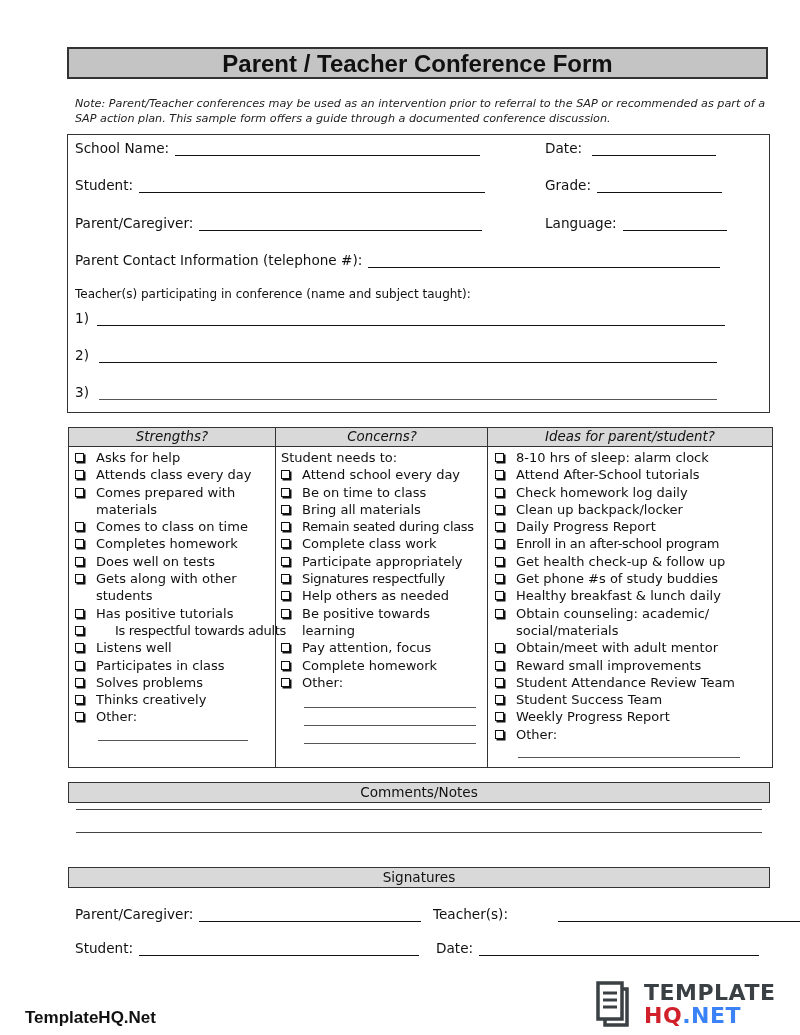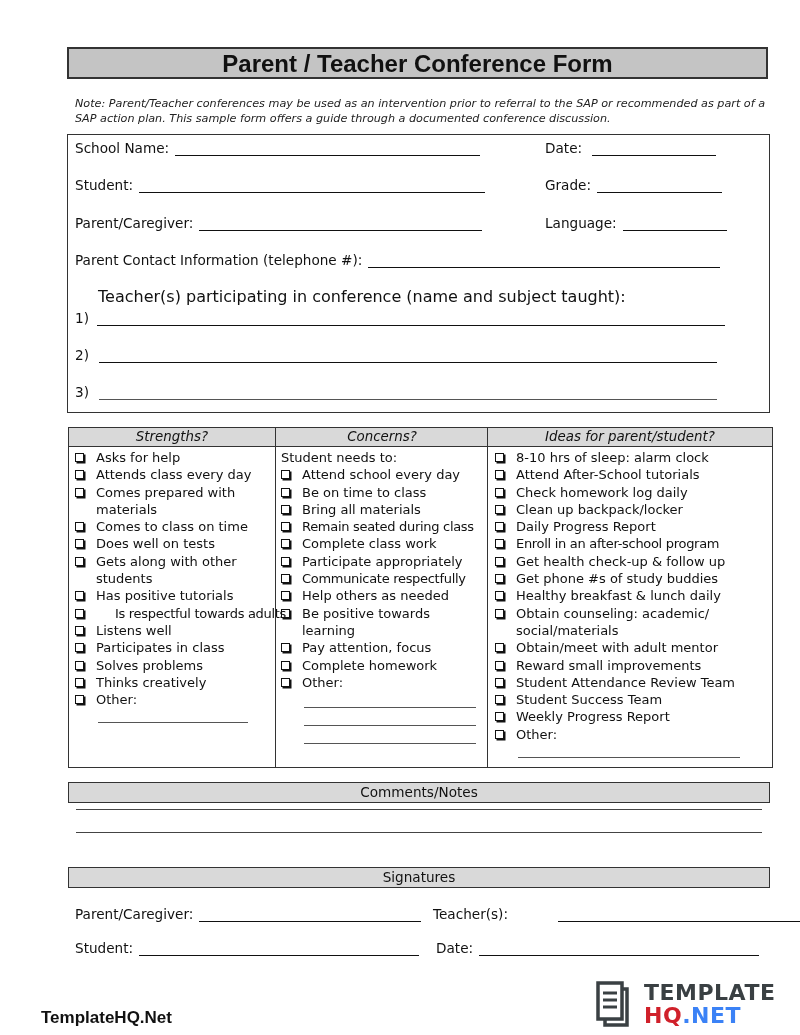--- a/index.html
+++ b/index.html
@@ -5,37 +5,37 @@
   html, body { margin:0; padding:0; background:#ffffff; }
   body { width:800px; height:1035px; position:relative; overflow:hidden; font-family:"DejaVu Sans", sans-serif; color:#111; }
   .abs { position:absolute; }
   .title-box { left:67px; top:47px; width:701px; height:32px; background:#c4c4c4; border:2px solid #333; box-sizing:border-box; text-align:center; }
   .title-box span { font-family:"Liberation Sans", sans-serif; font-weight:bold; font-size:24px; line-height:29px; letter-spacing:0px; }
   .note { left:75px; top:96px; width:700px; font-size:11.2px; font-style:italic; line-height:15px; color:#222; }
   .info-box { left:67px; top:134px; width:703px; height:279px; border:1.5px solid #333; box-sizing:border-box; }
   .field { position:absolute; font-size:13.6px; line-height:16px; display:flex; align-items:flex-end; white-space:nowrap; }
   .field .line { border-bottom:1.6px solid #111; height:14px; margin-left:6px; }
   .field .line.dashed { border-bottom:1px solid #555; }
-  .cap { font-size:16px; position:absolute; white-space:nowrap;margin-left:23px; }
+  .cap { font-size:12px; position:absolute; white-space:nowrap; }
 
   .tbl { left:68px; top:427px; width:705px; height:341px; border:1.5px solid #333; box-sizing:border-box; }
   .col { position:absolute; top:0; bottom:0; }
   .col + .col { border-left:1.5px solid #333; }
   .col-head { height:18px; background:#d9d9d9; border-bottom:1.5px solid #333; text-align:center; font-style:italic; font-size:13.4px; line-height:18px; }
   .col-body { padding:2px 0 0 6px; font-size:13px; line-height:17.3px; }
   .item { display:flex; align-items:flex-start; }
   .cb { width:9px; height:9px; border:1.5px solid #111; box-sizing:border-box; margin-top:4px; margin-right:12px; flex:none; box-shadow:1.5px 1.5px 0 #111; }
   .item .txt { flex:1; }
   .blank { margin-left:23px; border-bottom:1px solid #555; height:14px; }
   .sub { font-size:13px; }
 
   .bar { left:68px; width:702px; height:21px; background:#d9d9d9; border:1.5px solid #333; box-sizing:border-box; text-align:center; font-size:13.6px; line-height:18px; }
   .rule { left:76px; width:686px; border-bottom:1px solid #444; }
 
-  .footer-text { left:25px; top:1008px; font-family:"Liberation Sans", sans-serif; font-weight:bold; font-size:17px;margin-left:16px; }
+  .footer-text { left:25px; top:1008px; font-family:"Liberation Sans", sans-serif; font-weight:bold; font-size:17px; }
   .logo { left:596px; top:981px; width:180px; height:48px; }
   .logo-word { position:absolute; left:48px; font-family:"DejaVu Sans", sans-serif; font-weight:bold; font-size:22px; line-height:22px; letter-spacing:0.5px; }
 </style>
 </head>
 <body>
 
 <div class="abs title-box">
   <span>Parent / Teacher Conference Form</span>
 </div>
 <div class="abs note">Note: Parent/Teacher conferences may be used as an intervention prior to referral to the SAP or recommended as part of a SAP action plan.  This sample form offers a guide through a documented conference discussion.</div>
@@ -105,20 +105,24 @@
       <div class="item">
           <span class="cb"></span>
           <span class="txt" style="padding-right:20px;">Comes prepared with materials</span>
         </div>
       <div class="item">
           <span class="cb"></span>
           <span class="txt">Comes to class on time</span>
         </div>
       <div class="item">
           <span class="cb"></span>
+          <span class="txt">Completes homework</span>
+        </div>
+      <div class="item">
+          <span class="cb"></span>
           <span class="txt">Does well on tests</span>
         </div>
       <div class="item">
           <span class="cb"></span>
           <span class="txt" style="padding-right:36px;">Gets along with other students</span>
         </div>
       <div class="item">
           <span class="cb"></span>
           <span class="txt">Has positive tutorials</span>
         </div>
@@ -173,21 +177,21 @@
       <div class="item">
           <span class="cb"></span>
           <span class="txt">Complete class work</span>
         </div>
       <div class="item">
           <span class="cb"></span>
           <span class="txt">Participate appropriately</span>
         </div>
       <div class="item">
           <span class="cb"></span>
-          <span class="txt" style="white-space:nowrap; letter-spacing:-0.3px;">Communicate respectfully</span>
+          <span class="txt" style="white-space:nowrap; letter-spacing:-0.3px;">Signatures respectfully</span>
         </div>
       <div class="item">
           <span class="cb"></span>
           <span class="txt">Help others as needed</span>
         </div>
       <div class="item">
           <span class="cb"></span>
           <span class="txt" style="padding-right:40px;">Be positive towards learning</span>
         </div>
       <div class="item">

